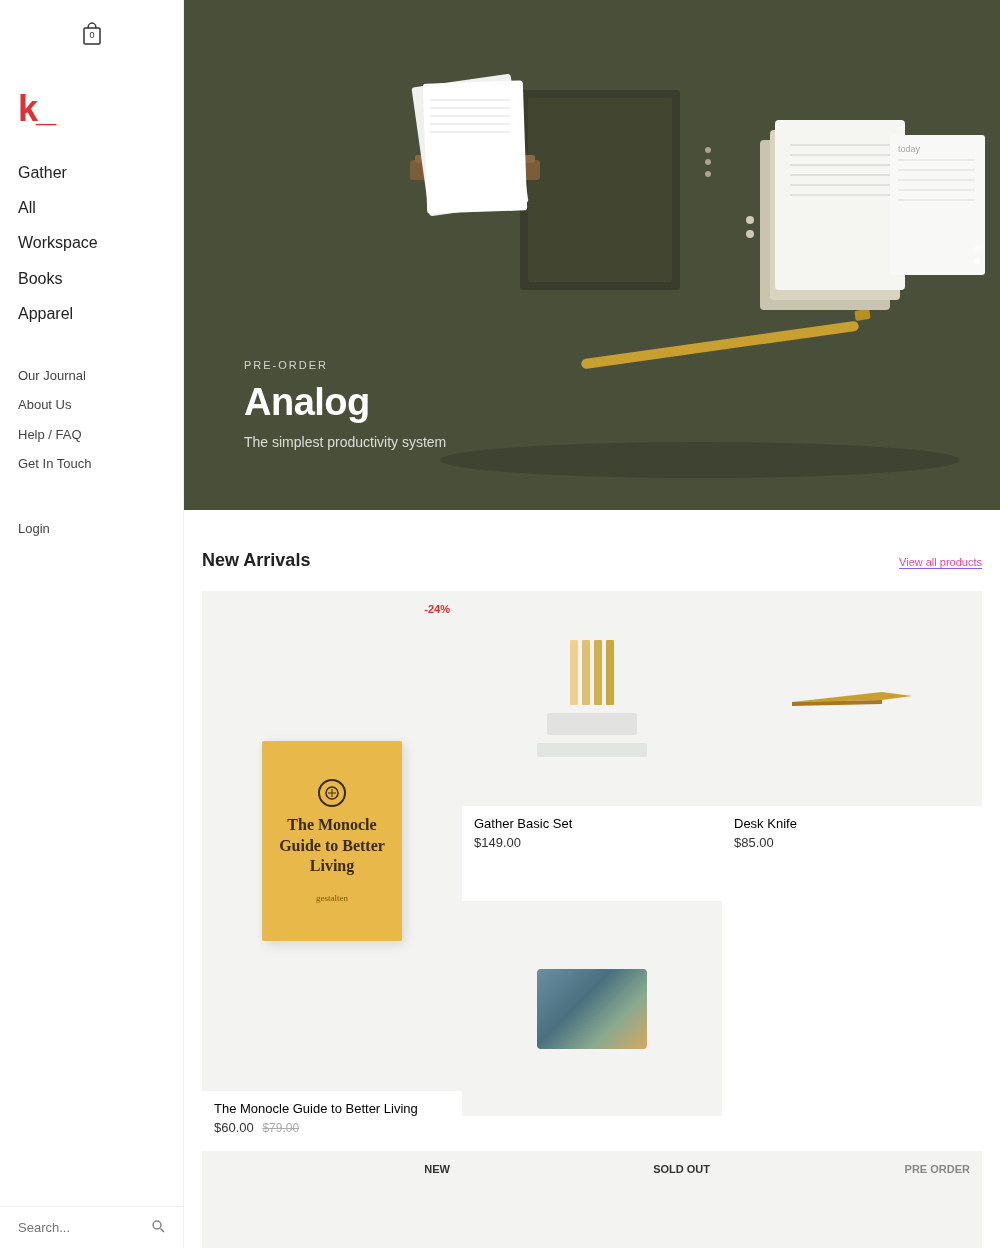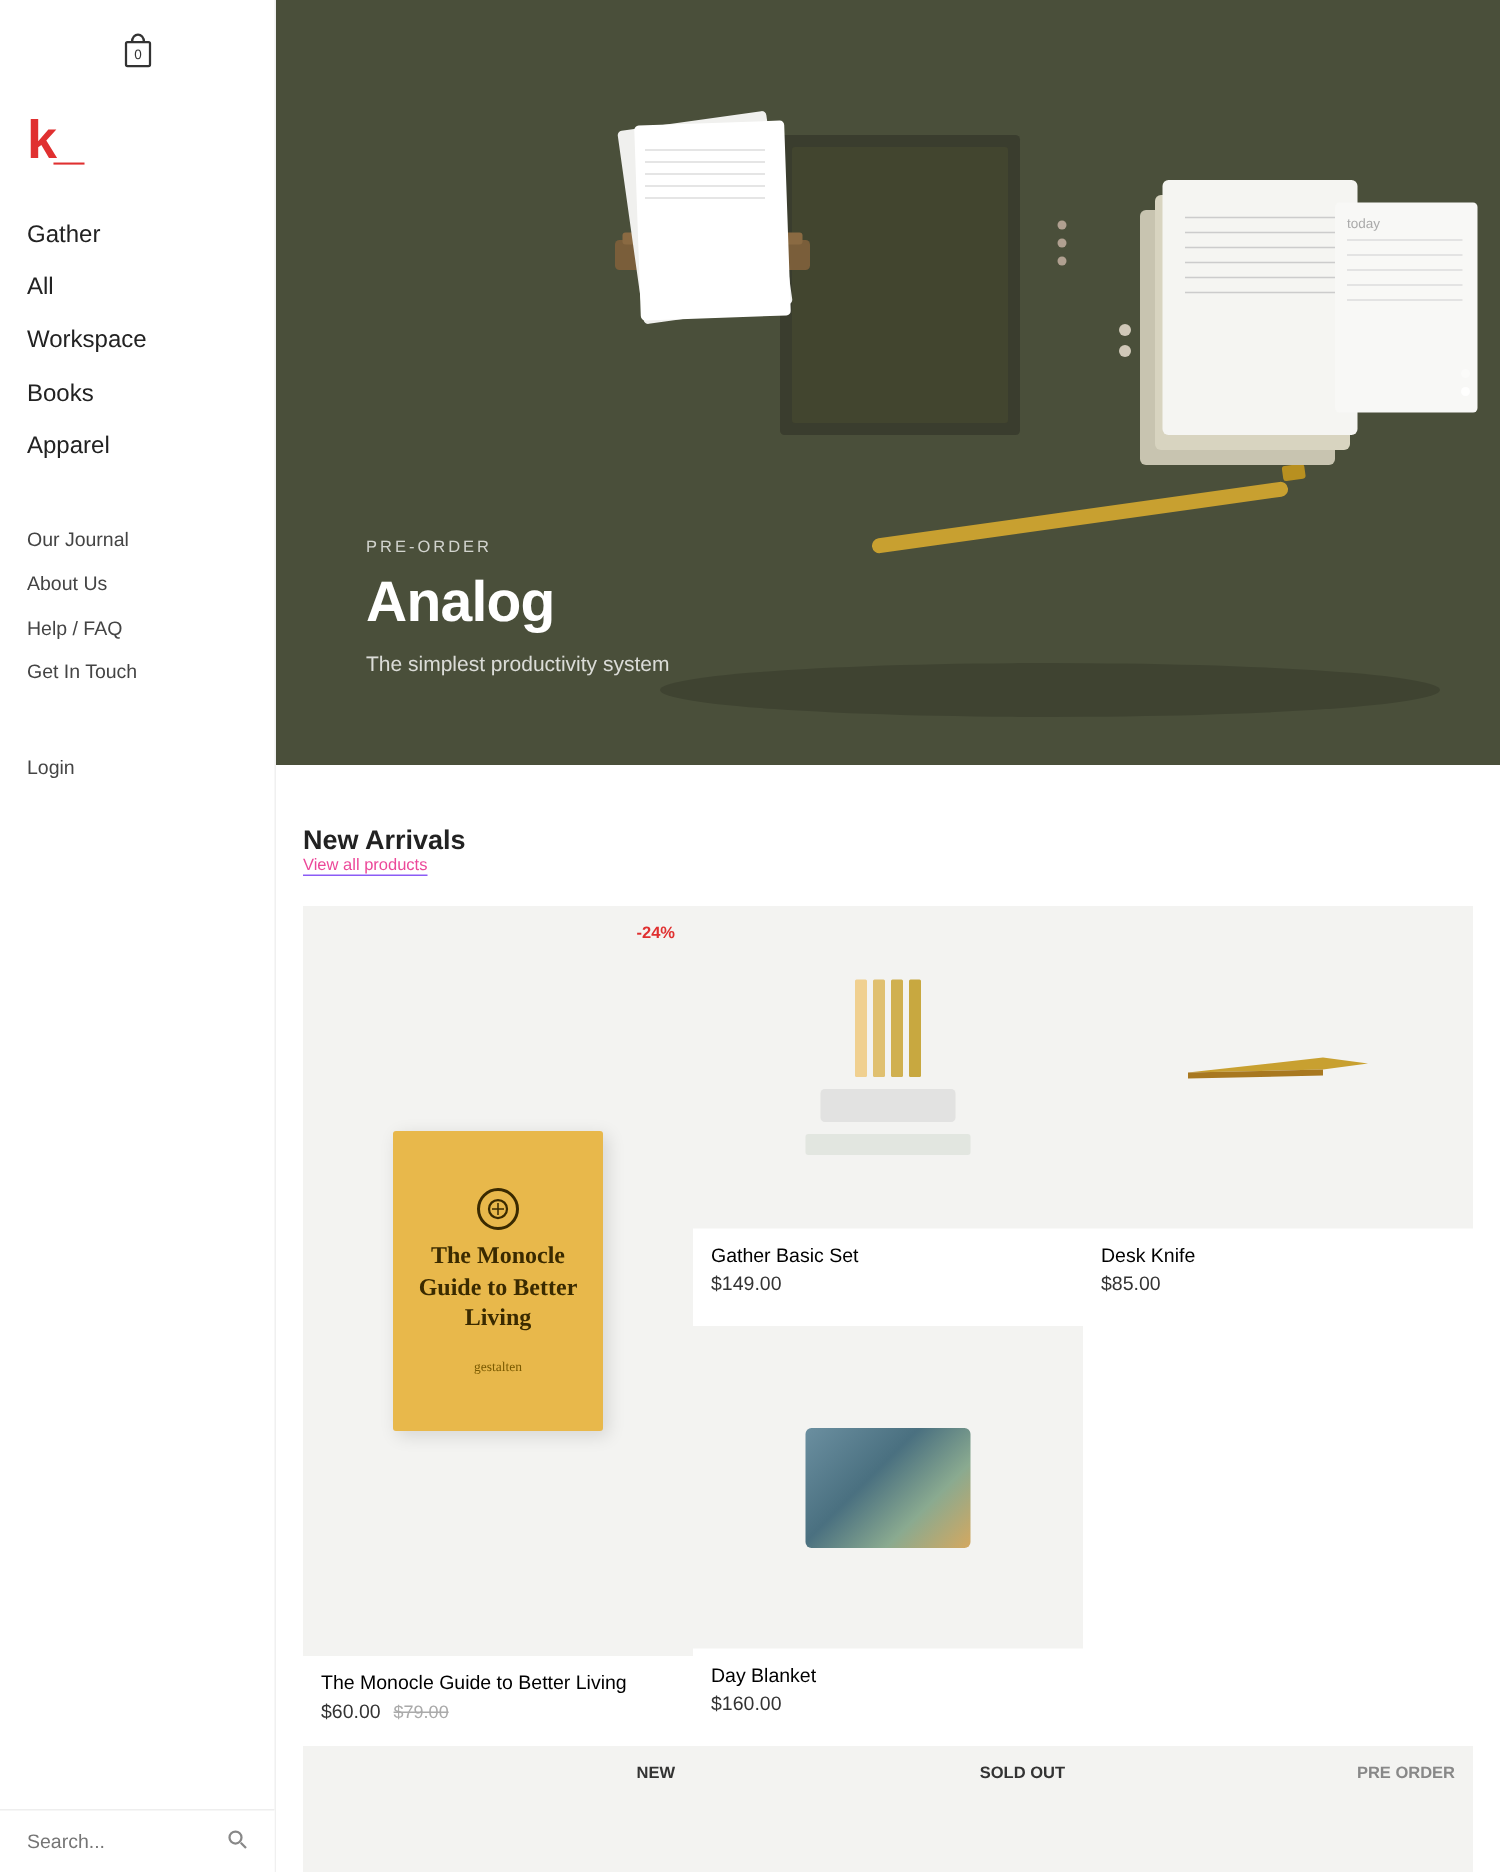--- a/index.html
+++ b/index.html
@@ -48,20 +48,21 @@
       padding: 10px 18px 28px 18px;
       display: flex;
       align-items: center;
     }
     .logo-text {
       font-size: 36px;
       font-weight: 700;
       color: #e03030;
       letter-spacing: -2px;
       line-height: 1;
+      margin-top: 17px;
     }
     .nav-primary {
       padding: 0 18px;
       margin-bottom: 30px;
     }
     .nav-primary a {
       display: block;
       font-size: 16px;
       color: #222;
       text-decoration: none;
@@ -187,21 +188,20 @@
 
     
     .new-arrivals {
       padding: 40px 18px 0 18px;
     }
     .section-header {
       display: flex;
       justify-content: space-between;
       align-items: baseline;
       margin-bottom: 20px;
-      flex-direction: column;
     }
     .section-title {
       font-size: 18px;
       font-weight: 600;
       color: #222;
     }
     .view-all {
       font-size: 11px;
       color: #ec4899;
       text-decoration: none;
@@ -534,24 +534,20 @@
           <div class="product-name">Desk Knife</div>
           <div class="product-price">$85.00</div>
         </div>
       </div>
 
 
       <div class="product-card">
         <div class="product-image">
           <div class="blanket-sim"></div>
         </div>
-        <div class="product-info">
-          <div class="product-name">Day Blanket</div>
-          <div class="product-price">$160.00</div>
-        </div>
       </div>
 
     </div>
 
     <div class="product-grid-row2">
       <div class="product-card">
         <div class="product-image" style="height:190px;">
           <span class="product-badge new-badge">NEW</span>
         </div>
 

